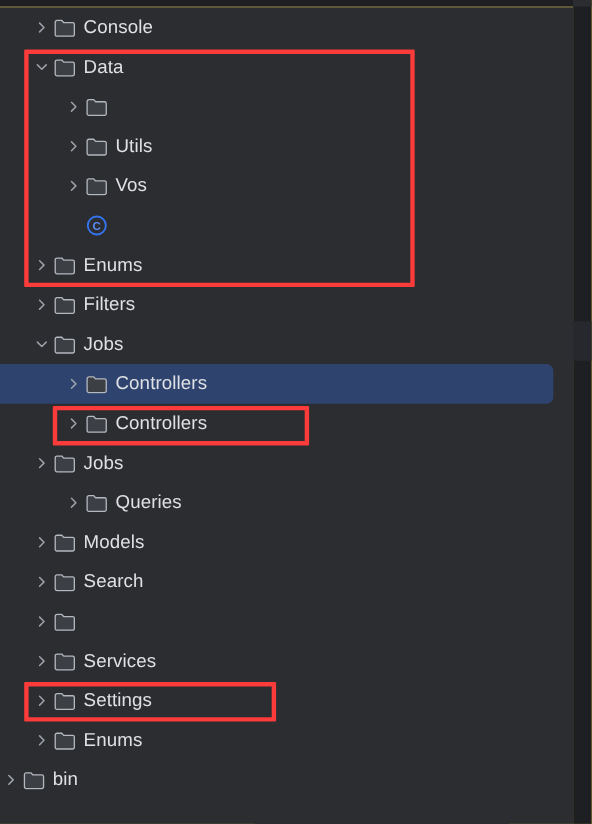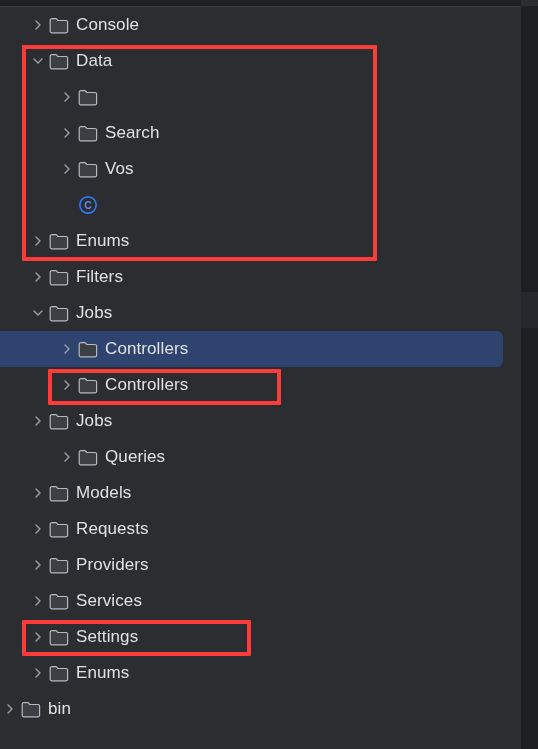--- a/index.html
+++ b/index.html
@@ -189,21 +189,21 @@
         <span class="chev">
           <svg width="14" height="14" viewBox="0 0 14 14">
             <path d="M5 3 L9 7 L5 11" fill="none" stroke="#9da0a8" stroke-width="1.4" stroke-linecap="round" stroke-linejoin="round"></path>
           </svg>
         </span>
         <span class="ficon">
           <svg width="20" height="17" viewBox="0 0 20 17">
             <path d="M1.2 3.2 a1.6 1.6 0 0 1 1.6-1.6 h4.4 l1.7 1.9 h8.1 a1.6 1.6 0 0 1 1.6 1.6 v9.2 a1.6 1.6 0 0 1 -1.6 1.6 h-14.2 a1.6 1.6 0 0 1 -1.6 -1.6 z" fill="#3c3f43" stroke="#b4b8bf" stroke-width="1.2" stroke-linejoin="round"></path>
           </svg>
         </span>
-        <span class="label">Search</span>
+        <span class="label">Utils</span>
       </div>
       <div class="row">
         <span class="ind" style="width: 57px;"></span>
         <span class="chev">
           <svg width="14" height="14" viewBox="0 0 14 14">
             <path d="M5 3 L9 7 L5 11" fill="none" stroke="#9da0a8" stroke-width="1.4" stroke-linecap="round" stroke-linejoin="round"></path>
           </svg>
         </span>
         <span class="ficon">
           <svg width="20" height="17" viewBox="0 0 20 17">
@@ -339,35 +339,34 @@
         <span class="chev">
           <svg width="14" height="14" viewBox="0 0 14 14">
             <path d="M5 3 L9 7 L5 11" fill="none" stroke="#9da0a8" stroke-width="1.4" stroke-linecap="round" stroke-linejoin="round"></path>
           </svg>
         </span>
         <span class="ficon">
           <svg width="20" height="17" viewBox="0 0 20 17">
             <path d="M1.2 3.2 a1.6 1.6 0 0 1 1.6-1.6 h4.4 l1.7 1.9 h8.1 a1.6 1.6 0 0 1 1.6 1.6 v9.2 a1.6 1.6 0 0 1 -1.6 1.6 h-14.2 a1.6 1.6 0 0 1 -1.6 -1.6 z" fill="#3c3f43" stroke="#b4b8bf" stroke-width="1.2" stroke-linejoin="round"></path>
           </svg>
         </span>
-        <span class="label">Requests</span>
-      </div>
-      <div class="row">
-        <span class="ind" style="width: 28px;"></span>
-        <span class="chev">
-          <svg width="14" height="14" viewBox="0 0 14 14">
-            <path d="M5 3 L9 7 L5 11" fill="none" stroke="#9da0a8" stroke-width="1.4" stroke-linecap="round" stroke-linejoin="round"></path>
-          </svg>
-        </span>
-        <span class="ficon">
-          <svg width="20" height="17" viewBox="0 0 20 17">
-            <path d="M1.2 3.2 a1.6 1.6 0 0 1 1.6-1.6 h4.4 l1.7 1.9 h8.1 a1.6 1.6 0 0 1 1.6 1.6 v9.2 a1.6 1.6 0 0 1 -1.6 1.6 h-14.2 a1.6 1.6 0 0 1 -1.6 -1.6 z" fill="#3c3f43" stroke="#b4b8bf" stroke-width="1.2" stroke-linejoin="round"></path>
-          </svg>
-        </span>
-        <span class="label">Providers</span>
+        <span class="label">Search</span>
+      </div>
+      <div class="row">
+        <span class="ind" style="width: 28px;"></span>
+        <span class="chev">
+          <svg width="14" height="14" viewBox="0 0 14 14">
+            <path d="M5 3 L9 7 L5 11" fill="none" stroke="#9da0a8" stroke-width="1.4" stroke-linecap="round" stroke-linejoin="round"></path>
+          </svg>
+        </span>
+        <span class="ficon">
+          <svg width="20" height="17" viewBox="0 0 20 17">
+            <path d="M1.2 3.2 a1.6 1.6 0 0 1 1.6-1.6 h4.4 l1.7 1.9 h8.1 a1.6 1.6 0 0 1 1.6 1.6 v9.2 a1.6 1.6 0 0 1 -1.6 1.6 h-14.2 a1.6 1.6 0 0 1 -1.6 -1.6 z" fill="#3c3f43" stroke="#b4b8bf" stroke-width="1.2" stroke-linejoin="round"></path>
+          </svg>
+        </span>
       </div>
       <div class="row">
         <span class="ind" style="width: 28px;"></span>
         <span class="chev">
           <svg width="14" height="14" viewBox="0 0 14 14">
             <path d="M5 3 L9 7 L5 11" fill="none" stroke="#9da0a8" stroke-width="1.4" stroke-linecap="round" stroke-linejoin="round"></path>
           </svg>
         </span>
         <span class="ficon">
           <svg width="20" height="17" viewBox="0 0 20 17">

